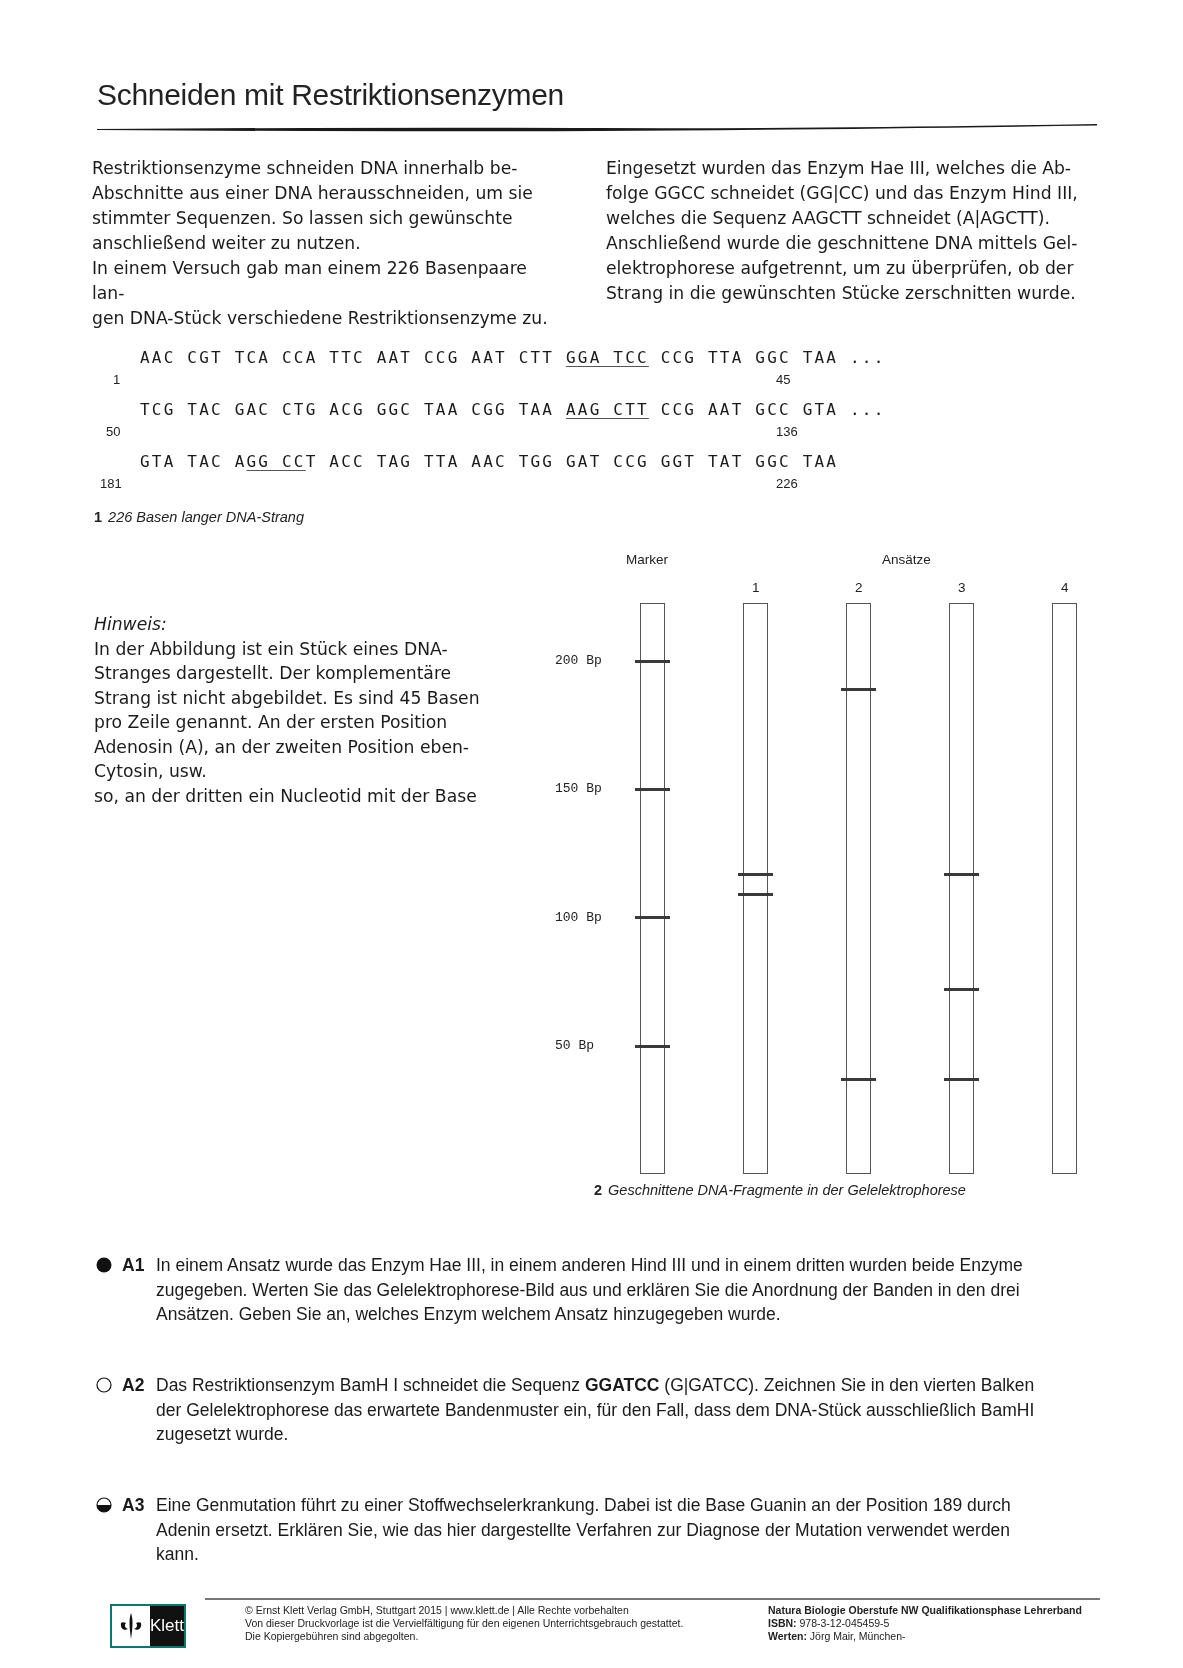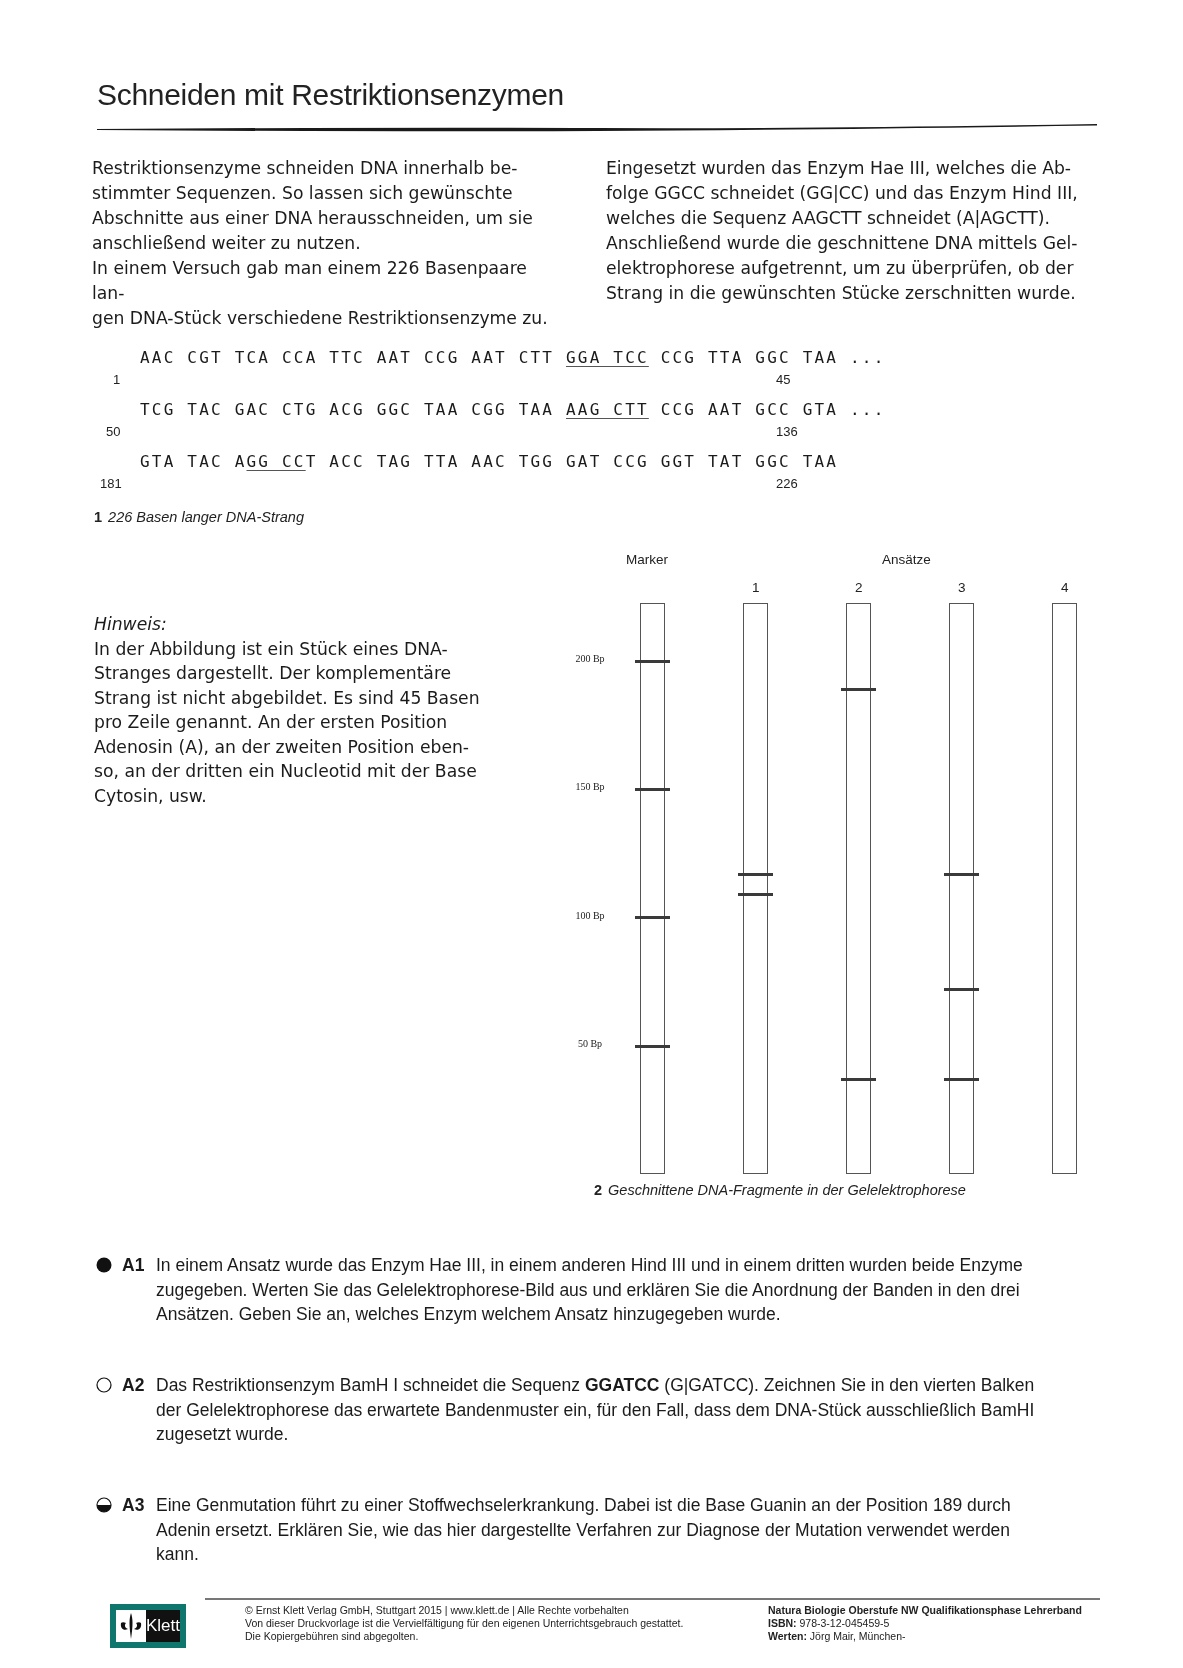--- a/index.html
+++ b/index.html
@@ -27,44 +27,44 @@
     .caption { font-family: "Liberation Sans", sans-serif; font-size: 14.5px; color: #222; }
     .caption b { font-style: normal; font-weight: bold; margin-right: 6px; }
     .caption i { font-style: italic; }
     .hint { font-size: 17.2px; line-height: 24.5px; width: 420px; color: #1b1b1b; }
     .hint .hint-title { font-style: italic; }
     .gel-label { font-family: "Liberation Sans", sans-serif; font-size: 13.5px; color: #222; }
     .lane {
       position: absolute; width: 25px; border: 1.3px solid #555; box-sizing: border-box; background: #fff;
     }
     .band { position: absolute; height: 3px; background: #3a3a3a; }
-    .tick-label { font-family: Liberation Serif, serif; font-size: 10px; color: #222; text-align: center; width: 70px; }
+    .tick-label { font-family: Liberation Mono, monospace; font-size: 13px; color: #222; text-align: left; width: 70px; }
     .task { font-family: "Liberation Sans", sans-serif; font-size: 17.5px; line-height: 24.5px; color: #1b1b1b; }
     .task .num { position: absolute; left: 26px; top: 0; font-weight: bold; }
     .task .marker-icon { position: absolute; left: 0; top: 4px; width: 16px; height: 16px; }
     .task .text { position: absolute; left: 60px; top: 0; width: 880px; }
     .task .text b { font-weight: bold; }
     .footer-rule { left: 205px; top: 1598px; width: 895px; height: 1.5px; background: #777; }
     .footer-text { font-family: "Liberation Sans", sans-serif; font-size: 10.5px; line-height: 13px; color: #222; }
-    .logo { left: 110px; top: 1604px; width: 76px; height: 44px; border: 6px solid #0f766e; box-sizing: border-box; display: flex; }
+    .logo { left: 110px; top: 1604px; width: 76px; height: 44px; border: 2px solid #0f766e; box-sizing: border-box; display: flex; }
     .logo .mark { width: 38px; display: flex; align-items: center; justify-content: center; }
     .logo .name { flex: 1; background: #111; color: #fff; font-family: "Liberation Sans", sans-serif; font-size: 17px; display: flex; align-items: center; justify-content: center; }
   </style>
 </head>
 <body>
 
 <div class="abs title">Schneiden mit Restriktionsenzymen</div>
 <svg class="abs title-rule" viewBox="0 0 1000 8" preserveAspectRatio="none">
   <path d="M0 5 Q 300 3 500 4 T 1000 0 L 1000 1.5 Q 700 6 500 7 T 0 6 Z" fill="#1a1a1a"></path>
 </svg>
 
 <div class="abs intro" style="left:92px; top:156px; width:470px;">
   <p>Restriktionsenzyme schneiden DNA innerhalb be-</p>
+  <p>Abschnitte aus einer DNA herausschneiden, um sie</p>
   <p>stimmter Sequenzen. So lassen sich gewünschte</p>
-  <p>Abschnitte aus einer DNA herausschneiden, um sie</p>
   <p>anschließend weiter zu nutzen.</p>
   <p>In einem Versuch gab man einem 226 Basenpaare lan-</p>
   <p>gen DNA-Stück verschiedene Restriktionsenzyme zu.</p>
 </div>
 <div class="abs intro" style="left:606px; top:156px; width:500px;">
   <p>Eingesetzt wurden das Enzym Hae III, welches die Ab-</p>
   <p>folge GGCC schneidet (GG|CC) und das Enzym Hind III,</p>
   <p>welches die Sequenz AAGCTT schneidet (A|AGCTT).</p>
   <p>Anschließend wurde die geschnittene DNA mittels Gel-</p>
   <p>elektrophorese aufgetrennt, um zu überprüfen, ob der</p>
@@ -87,22 +87,22 @@
   <div class="abs caption" style="left:94px; top:509px;"><b>1</b><i>226 Basen langer DNA-Strang</i></div>
 </div>
 
 <div class="abs hint" style="left:94px; top:576px;margin-top:36px;">
   <div class="hint-title">Hinweis:</div>
   <div>In der Abbildung ist ein Stück eines DNA-</div>
   <div>Stranges dargestellt. Der komplementäre</div>
   <div>Strang ist nicht abgebildet. Es sind 45 Basen</div>
   <div>pro Zeile genannt. An der ersten Position</div>
   <div>Adenosin (A), an der zweiten Position eben-</div>
+  <div>Cytosin, usw.</div>
   <div>so, an der dritten ein Nucleotid mit der Base</div>
-  <div>Cytosin, usw.</div>
 </div>
 
 <div id="gel" class="abs" style="left:0; top:0; width:1183px; height:1230px;">
   <div class="abs gel-label" style="left:626px; top:552px;">Marker</div>
   <div class="abs gel-label" style="left:882px; top:552px;">Ansätze</div>
 <div class="lane" style="left: 640px; top: 603px; height: 571px;"></div>
     <div class="band" style="left: 635px; width: 35px; top: 659.5px;"></div>
     <div class="band" style="left: 635px; width: 35px; top: 787.833px;"></div>
     <div class="band" style="left: 635px; width: 35px; top: 916.167px;"></div>
     <div class="band" style="left: 635px; width: 35px; top: 1044.5px;"></div>

